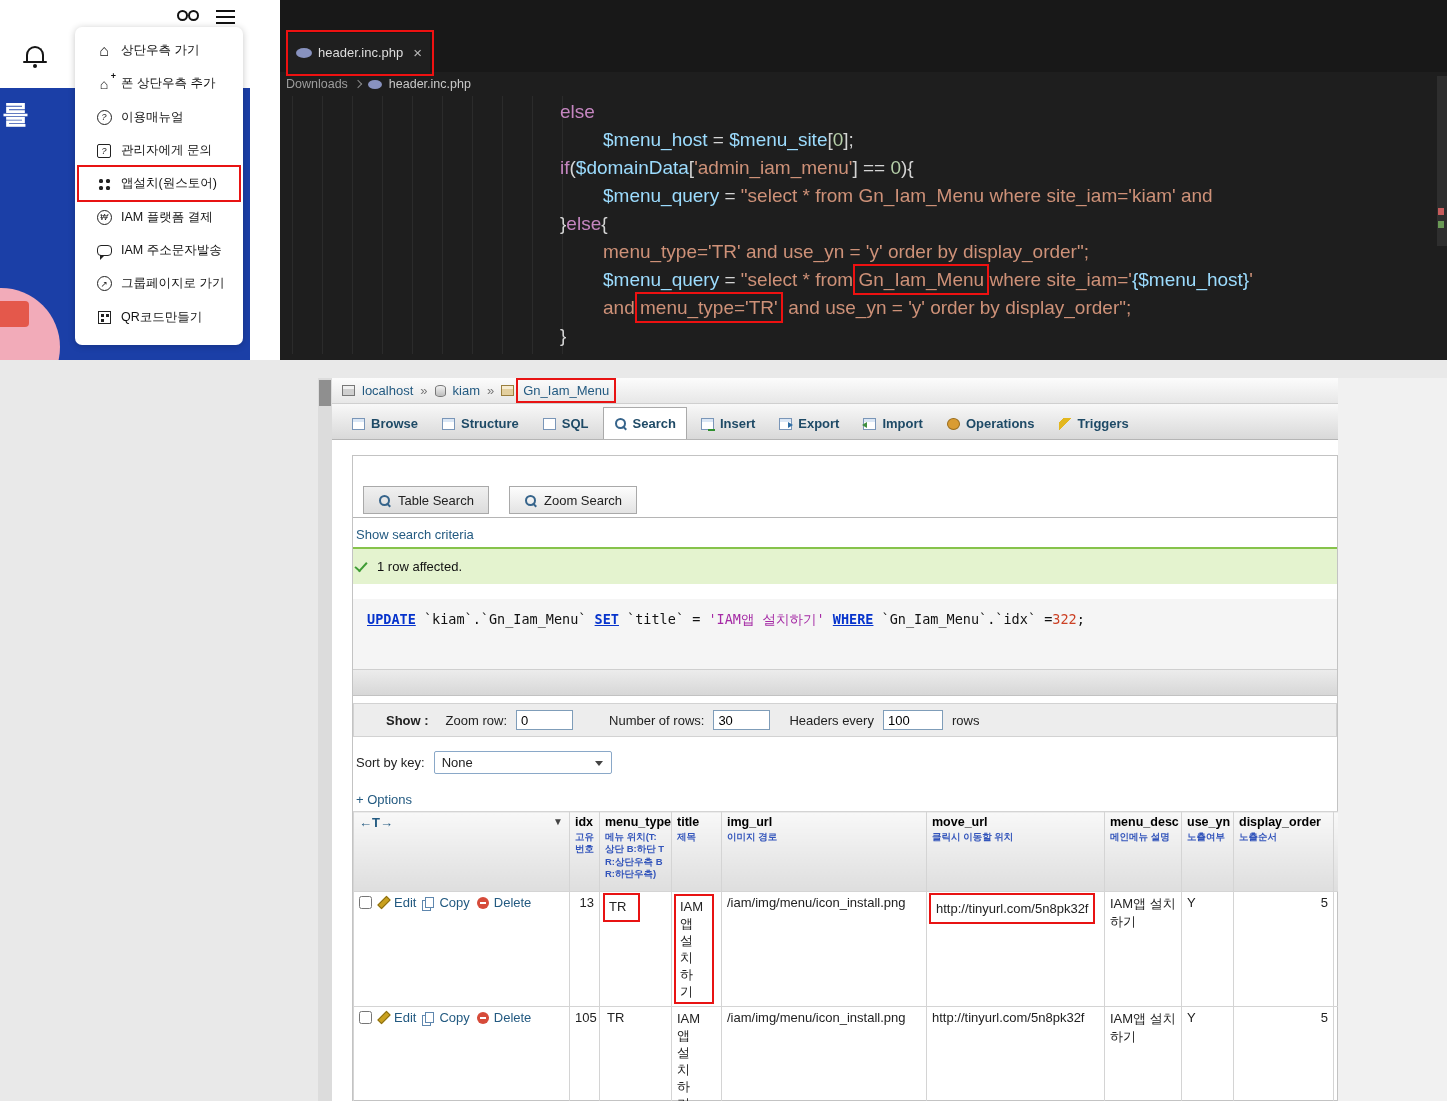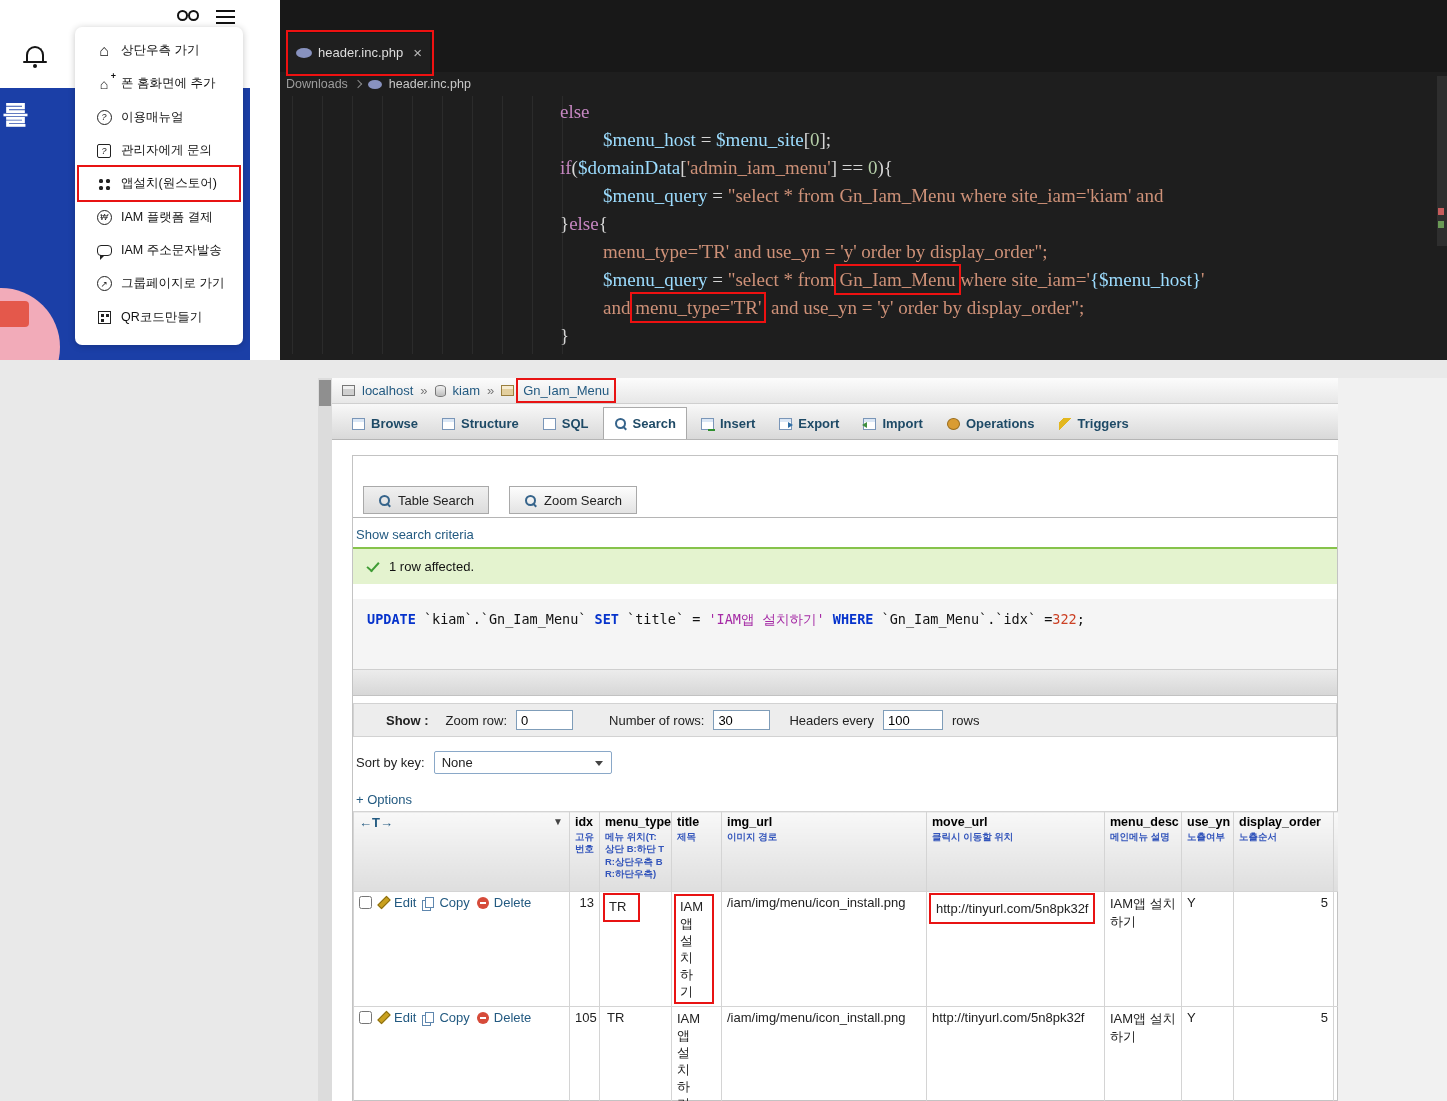--- a/index.html
+++ b/index.html
@@ -44,21 +44,21 @@
 #ed-tabbar{position:absolute;left:0;top:0;width:100%;height:72px;background:#181818}
 #ed-tab{position:absolute;left:8px;top:33px;width:142px;height:39px;background:#1f1f1f;display:flex;align-items:center;padding:0 8px;color:#ddd;font-size:13px;gap:6px}
 #ed-tab-box{position:absolute;left:6px;top:30px;width:148px;height:46px;border:2px solid #ee1111;pointer-events:none}
 .php-ic{width:16px;height:10px;border-radius:50%;background:#8892bf;flex:0 0 16px}
 .php-ic.small{width:14px;height:9px;flex:0 0 14px}
 #ed-close{color:#b8b8b8;font-size:15px;margin-left:4px}
 #ed-breadcrumb{position:absolute;left:0;top:72px;width:100%;height:24px;display:flex;align-items:center;padding-left:6px;color:#9d9d9d;font-size:12.5px;gap:7px}
 .crumb-chev{width:6px;height:6px;border-right:1.5px solid #8a8a8a;border-top:1.5px solid #8a8a8a;transform:rotate(45deg)}
 #bc-file{color:#c8c8c8}
 #guides{position:absolute;left:12px;top:96px;width:272px;height:258px;background:repeating-linear-gradient(90deg,#2b2b2b 0 1px,transparent 1px 30px)}
-#code{position:absolute;left:0;top:98px;width:100%;font-family:Liberation Serif, serif;font-size:19px;line-height:28px}
+#code{position:absolute;left:0;top:98px;width:100%;font-family:Liberation Sans, sans-serif;font-size:19px;line-height:28px}
 .cl{white-space:pre}
 .ind1{padding-left:280px}.ind2{padding-left:323px}
 .c-kw{color:#c586c0}.c-var{color:#9cdcfe}.c-varin{color:#9cdcfe}.c-str{color:#ce9178}.c-num{color:#b5cea8}.c-op{color:#d4d4d4}
 .rbox{outline:2px solid #ee1111;outline-offset:3px}
 #mm1{position:absolute;right:3px;top:208px;width:6px;height:7px;background:#c75c5c}
 #mm2{position:absolute;right:3px;top:221px;width:6px;height:7px;background:#6a9955}
 #ed-scrollthumb{position:absolute;right:0;top:76px;width:10px;height:170px;background:rgba(121,121,121,.18)}
 
 
 #gray-mid{position:absolute;left:0;top:360px;width:1447px;height:18px;background:#e9e9e9}
@@ -88,25 +88,25 @@
 .tico.plus{position:relative}.tico.plus::after{content:"";position:absolute;right:-2px;bottom:-2px;width:7px;height:2px;background:#2f8f2f;box-shadow:0 0 0 0 #2f8f2f}
 .mag{width:13px;height:13px;position:relative;flex:0 0 13px}
 .mag::before{content:"";position:absolute;left:1px;top:1px;width:7px;height:7px;border:2px solid #36648b;border-radius:50%}
 .mag::after{content:"";position:absolute;right:0;bottom:1px;width:5px;height:2px;background:#36648b;transform:rotate(45deg)}
 #pma-content{position:absolute;left:20px;top:77px;width:986px;height:646px;border:1px solid #c3c3c3;background:#fff}
 #subtab-row{position:absolute;left:0;top:0;width:100%;height:62px;border-bottom:1px solid #b5b5b5}
 .stab{position:absolute;top:30px;height:28px;display:flex;align-items:center;gap:7px;padding:0 14px;border:1px solid #a9a9a9;background:linear-gradient(#fdfdfd,#e3e3e3);color:#222;font-size:13px}
 #stab-table{left:10px;background:linear-gradient(#f0f0f0,#dcdcdc)}
 #stab-zoom{left:156px}
 #show-criteria{position:absolute;left:3px;top:71px;color:#235a81;font-size:13px}
-#msg-bar{position:absolute;left:0;top:91px;width:100%;height:37px;background:#e4f3cf;border-top:2px solid #86c34a;display:flex;align-items:center;gap:9px;padding-left:12px;color:#111}
+#msg-bar{position:absolute;left:0;top:91px;width:100%;height:37px;background:#e4f3cf;border-top:2px solid #86c34a;display:flex;align-items:center;gap:9px;color:#111}
 .ok-ic{width:15px;height:15px;position:relative}
 .ok-ic::before{content:"";position:absolute;left:2px;top:3px;width:10px;height:5px;border-left:2.5px solid #3f9c35;border-bottom:2.5px solid #3f9c35;transform:rotate(-48deg)}
 #sql-box{position:absolute;left:0;top:143px;width:100%;height:70px;background:#f5f5f5;padding:12px 14px;font-family:"DejaVu Sans Mono","Liberation Mono",monospace;font-size:13.5px}
-.sql-kw{color:#0633cc;font-weight:bold}
+.sql-kw{color:#0633cc;text-decoration:underline;font-weight:bold}
 .sql-pl{color:#111}
 .sql-str{color:#a52aa5}
 .sql-num{color:#cc4125}
 #sql-toolbar{position:absolute;left:0;top:213px;width:100%;height:27px;background:linear-gradient(#ececec,#d7d7d7);border-top:1px solid #cfcfcf;border-bottom:1px solid #c2c2c2}
 #show-bar{position:absolute;left:0;top:247px;width:100%;height:34px;background:#ededed;border:1px solid #d2d2d2;display:flex;align-items:center;gap:9px;padding-left:32px;font-size:13px}
 #show-bar b{margin-right:8px}
 .pinput{height:20px;border:1px solid #7f9db9;background:#fff;font-size:13px;padding-left:4px;font-family:inherit}
 #sort-row{position:absolute;left:3px;top:295px;display:flex;align-items:center;gap:9px;font-size:13px}
 #sort-select{width:178px;height:23px;border:1px solid #8aa8c8;border-radius:2px;background:#fff;display:flex;align-items:center;padding-left:7px;position:relative}
 #sort-select::after{content:"";position:absolute;right:8px;top:9px;border-top:5px solid #444;border-left:4px solid transparent;border-right:4px solid transparent}
@@ -152,21 +152,21 @@
       <div id="pink-circle"></div>
       <div id="orange-tag"></div>
     </div>
     <div id="menu-card">
       <div class="mitem">
           <span class="mi-ic ic-home"></span>
           <span>상단우측 가기</span>
         </div>
       <div class="mitem">
           <span class="mi-ic homeplus"></span>
-          <span>폰 홈화면에 추가</span>
+          <span>폰 상단우측 추가</span>
         </div>
       <div class="mitem">
           <span class="mi-ic">
             <i class="ring ic-q"></i>
           </span>
           <span>이용매뉴얼</span>
         </div>
       <div class="mitem">
           <span class="mi-ic">
             <i class="sqr ic-q"></i>

